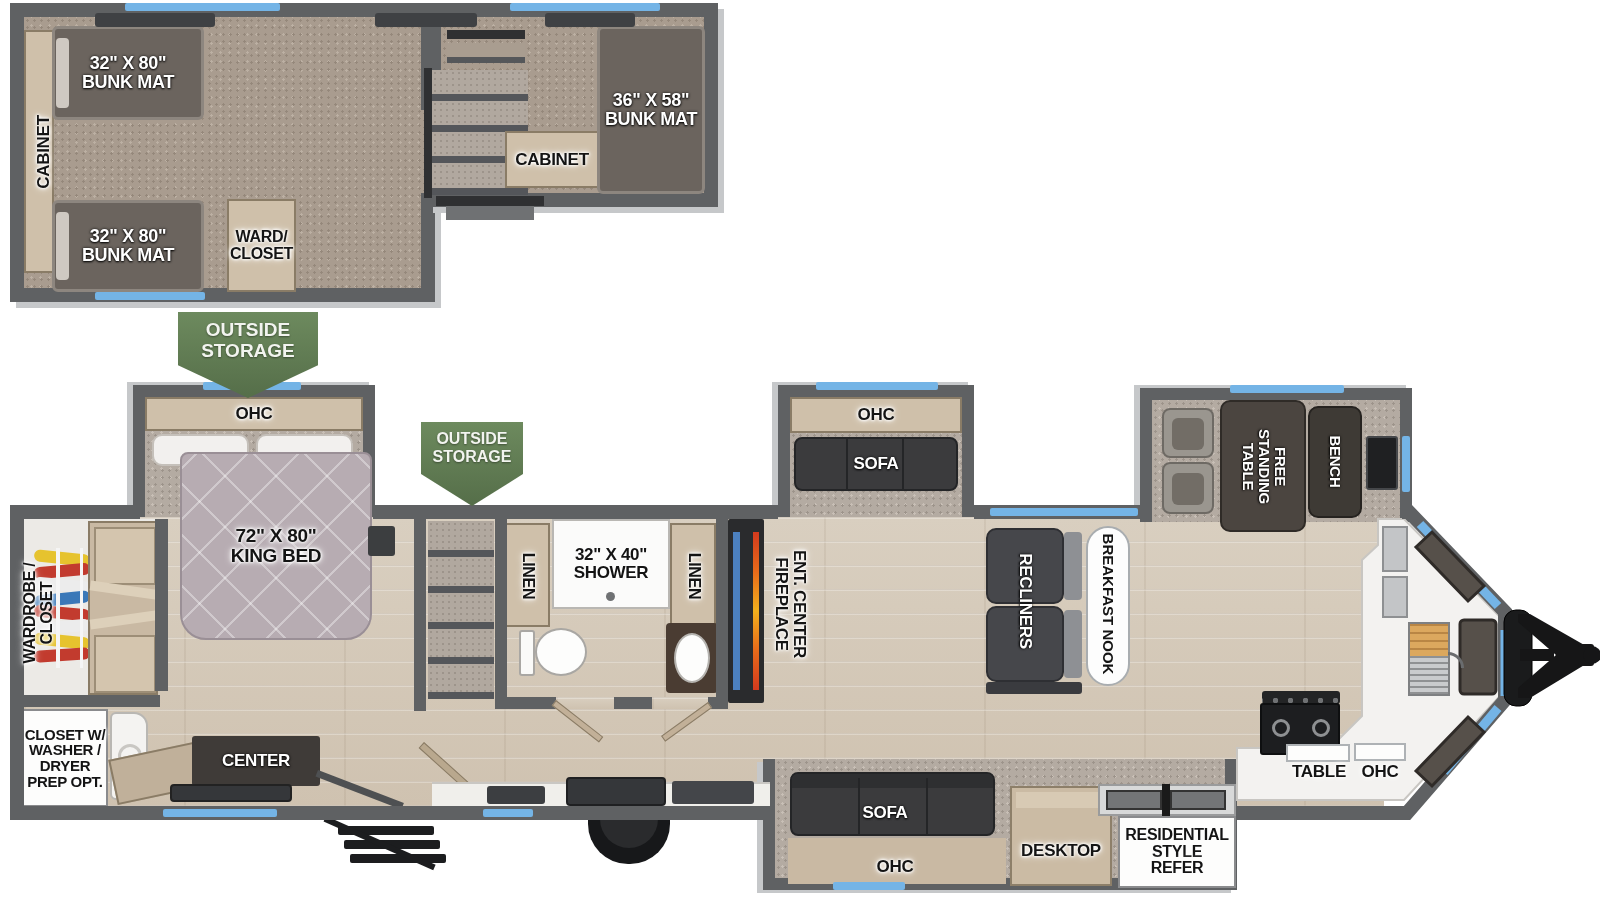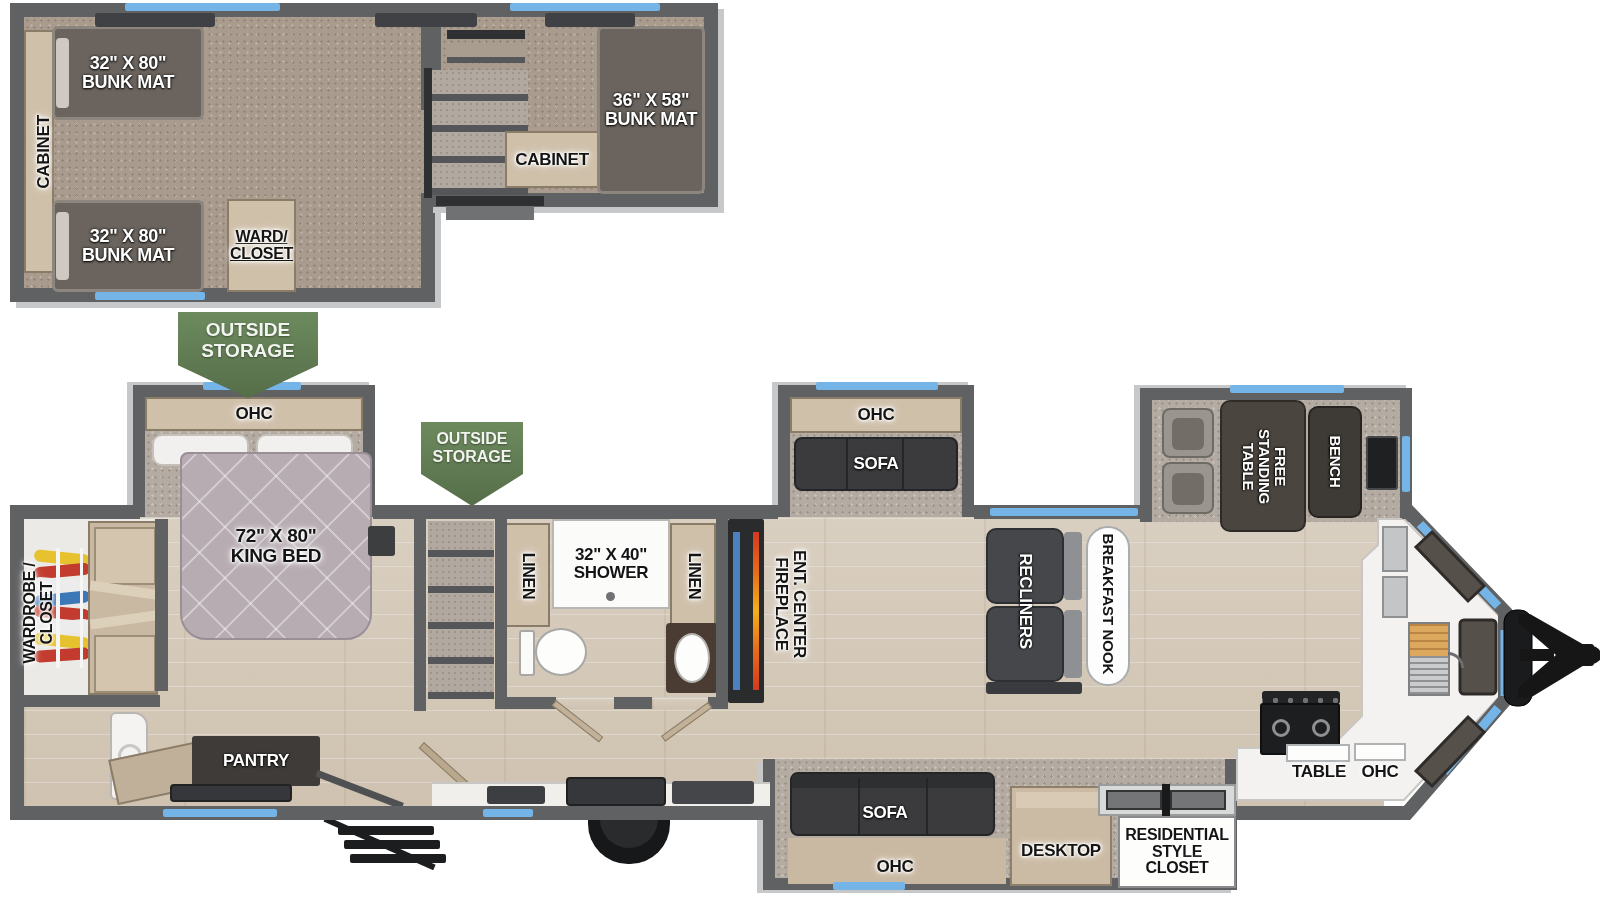--- a/index.html
+++ b/index.html
@@ -74,21 +74,21 @@
 BUNK MAT</span>
   </div>
   <div class="abs mat z20" style="left:52px;top:200px;width:152px;height:92px;">
     <span class="lblw" style="font-size:18px;">32" X 80"
 BUNK MAT</span>
   </div>
   <div class="abs" style="left:56px;top:38px;width:13px;height:70px;background:#cfc9c2;border-radius:4px;z-index:21;"></div>
   <div class="abs" style="left:56px;top:212px;width:13px;height:68px;background:#cfc9c2;border-radius:4px;z-index:21;"></div>
 
   <div class="abs cab z20" style="left:227px;top:199px;width:69px;height:93px;display:flex;align-items:center;justify-content:center;">
-    <span class="lbl" style="font-size:16px;text-decoration:underline;">WARD/
+    <span class="lbl" style="font-size:16px;">WARD/
 CLOSET</span>
   </div>
 
   <div class="abs z20" style="left:432px;top:30px;width:96px;height:165px;">
     <div class="abs" style="left:15px;top:0;width:78px;height:9px;background:#2f3032;"></div>
     <div class="abs" style="left:15px;top:13px;width:78px;height:20px;background:#a99d90;border-bottom:6px solid #55575a;box-sizing:border-box;"></div>
     <div class="tread" style="top:40px;height:31px;"></div>
     <div class="tread" style="top:71px;height:31px;"></div>
     <div class="tread" style="top:102px;height:31px;"></div>
     <div class="tread" style="top:133px;height:32px;"></div>
@@ -159,27 +159,33 @@
 CLOSET</div>
   <div class="abs z20" style="left:88px;top:521px;width:70px;height:174px;background:#c9b9a3;border:2px solid #8a7c66;box-sizing:border-box;">
     <div class="abs" style="left:4px;top:4px;width:58px;height:54px;border:2px solid #9d8e77;background:#d4c5ae;"></div>
     <div class="abs" style="left:4px;top:112px;width:58px;height:54px;border:2px solid #9d8e77;background:#d4c5ae;"></div>
     <div class="abs" style="left:0px;top:62px;width:66px;height:10px;background:#ddd0ba;transform:rotate(8deg);"></div>
     <div class="abs" style="left:0px;top:92px;width:66px;height:10px;background:#ddd0ba;transform:rotate(-8deg);"></div>
   </div>
   <div class="abs wall z30" style="left:155px;top:519px;width:13px;height:172px;"></div>
 
   <div class="abs wall z30" style="left:10px;top:695px;width:150px;height:12px;"></div>
+  <div class="abs z20 white-item" style="left:22px;top:709px;width:86px;height:98px;border-color:#8a8b8d;display:flex;align-items:center;justify-content:center;">
+    <span class="lbl" style="font-size:15px;">CLOSET W/
+WASHER /
+DRYER
+PREP OPT.</span>
+  </div>
   <div class="abs z20" style="left:110px;top:712px;width:38px;height:88px;background:#f4f3f1;border:2px solid #b9b7b3;border-radius:6px 14px 14px 6px;box-sizing:border-box;">
     <div class="abs" style="left:6px;top:30px;width:24px;height:24px;border:3px solid #c9c7c3;border-radius:50%;box-sizing:border-box;"></div>
   </div>
   <div class="abs z20" style="left:112px;top:750px;width:92px;height:46px;background:#c0b09a;border:2px solid #8a7c66;transform:rotate(-12deg);box-sizing:border-box;"></div>
 
   <div class="abs z20" style="left:192px;top:736px;width:128px;height:50px;background:#3f3b38;border-radius:3px;display:flex;align-items:center;justify-content:center;">
-    <span class="lblw" style="font-size:17px;">PANTRY</span>
+    <span class="lblw" style="font-size:17px;">CENTER</span>
   </div>
   <div class="abs z20" style="left:170px;top:784px;width:122px;height:18px;background:#35373a;border:2px solid #222;border-radius:4px;box-sizing:border-box;"></div>
 
   <div class="abs z20" style="left:318px;top:770px;width:92px;height:7px;background:#4e5052;transform:rotate(21deg);transform-origin:left top;"></div>
   <div class="abs" style="left:328px;top:820px;width:116px;height:46px;z-index:5;">
     <div class="abs" style="left:10px;top:6px;width:96px;height:9px;background:#1c1d1f;border-radius:2px;"></div>
     <div class="abs" style="left:16px;top:20px;width:96px;height:9px;background:#1c1d1f;border-radius:2px;"></div>
     <div class="abs" style="left:22px;top:34px;width:96px;height:9px;background:#1c1d1f;border-radius:2px;"></div>
     <div class="abs" style="left:-2px;top:-4px;width:120px;height:6px;background:#1c1d1f;transform:rotate(24deg);transform-origin:left top;"></div>
   </div>
@@ -317,16 +323,16 @@
   </div>
   <div class="abs lbl z60" style="left:1014px;top:842px;width:94px;font-size:17px;">DESKTOP</div>
   <div class="abs z20" style="left:1098px;top:784px;width:138px;height:32px;background:#d8d9d9;border:2px solid #9a9b9c;box-sizing:border-box;">
     <div class="abs" style="left:6px;top:4px;width:56px;height:20px;background:#737577;border:2px solid #333;box-sizing:border-box;"></div>
     <div class="abs" style="left:70px;top:4px;width:56px;height:20px;background:#737577;border:2px solid #333;box-sizing:border-box;"></div>
     <div class="abs" style="left:62px;top:-2px;width:8px;height:32px;background:#1a1a1a;"></div>
   </div>
   <div class="abs z20 white-item" style="left:1118px;top:816px;width:118px;height:72px;border-color:#8a8b8d;display:flex;align-items:center;justify-content:center;">
     <span class="lbl" style="font-size:16px;">RESIDENTIAL
 STYLE
-CLOSET</span>
+REFER</span>
   </div>
 
 </div>
 
 </body></html>

